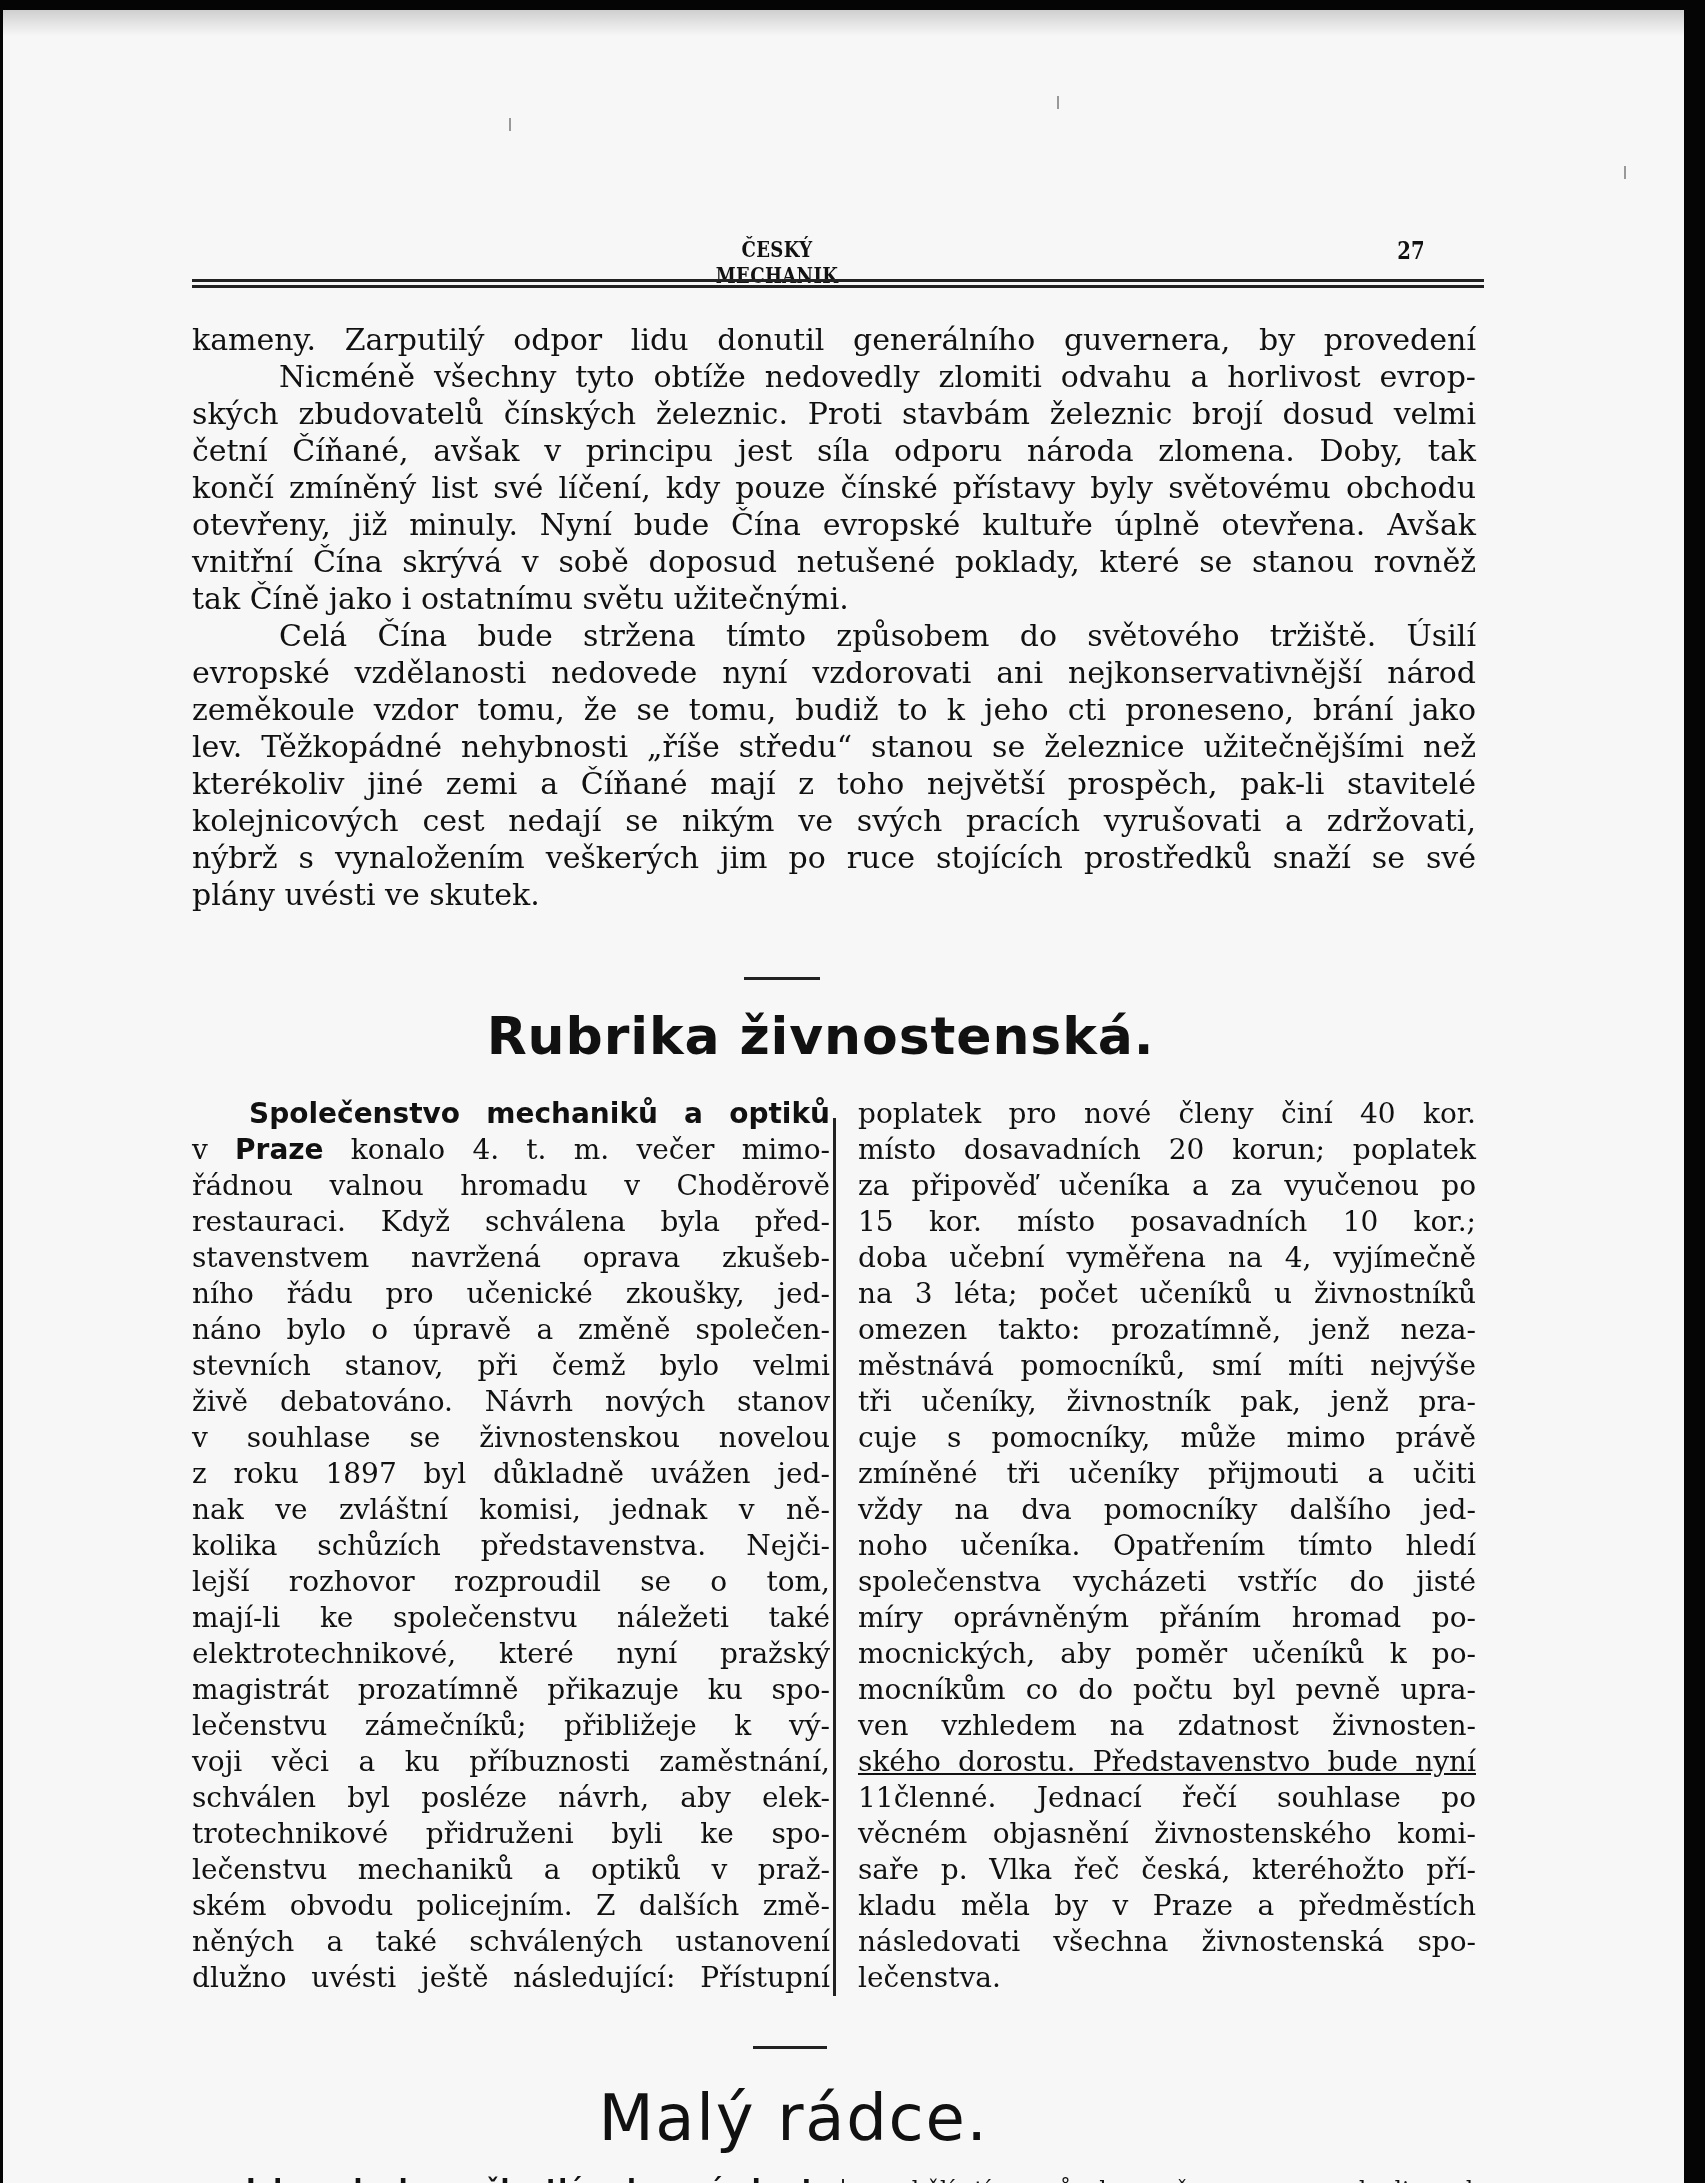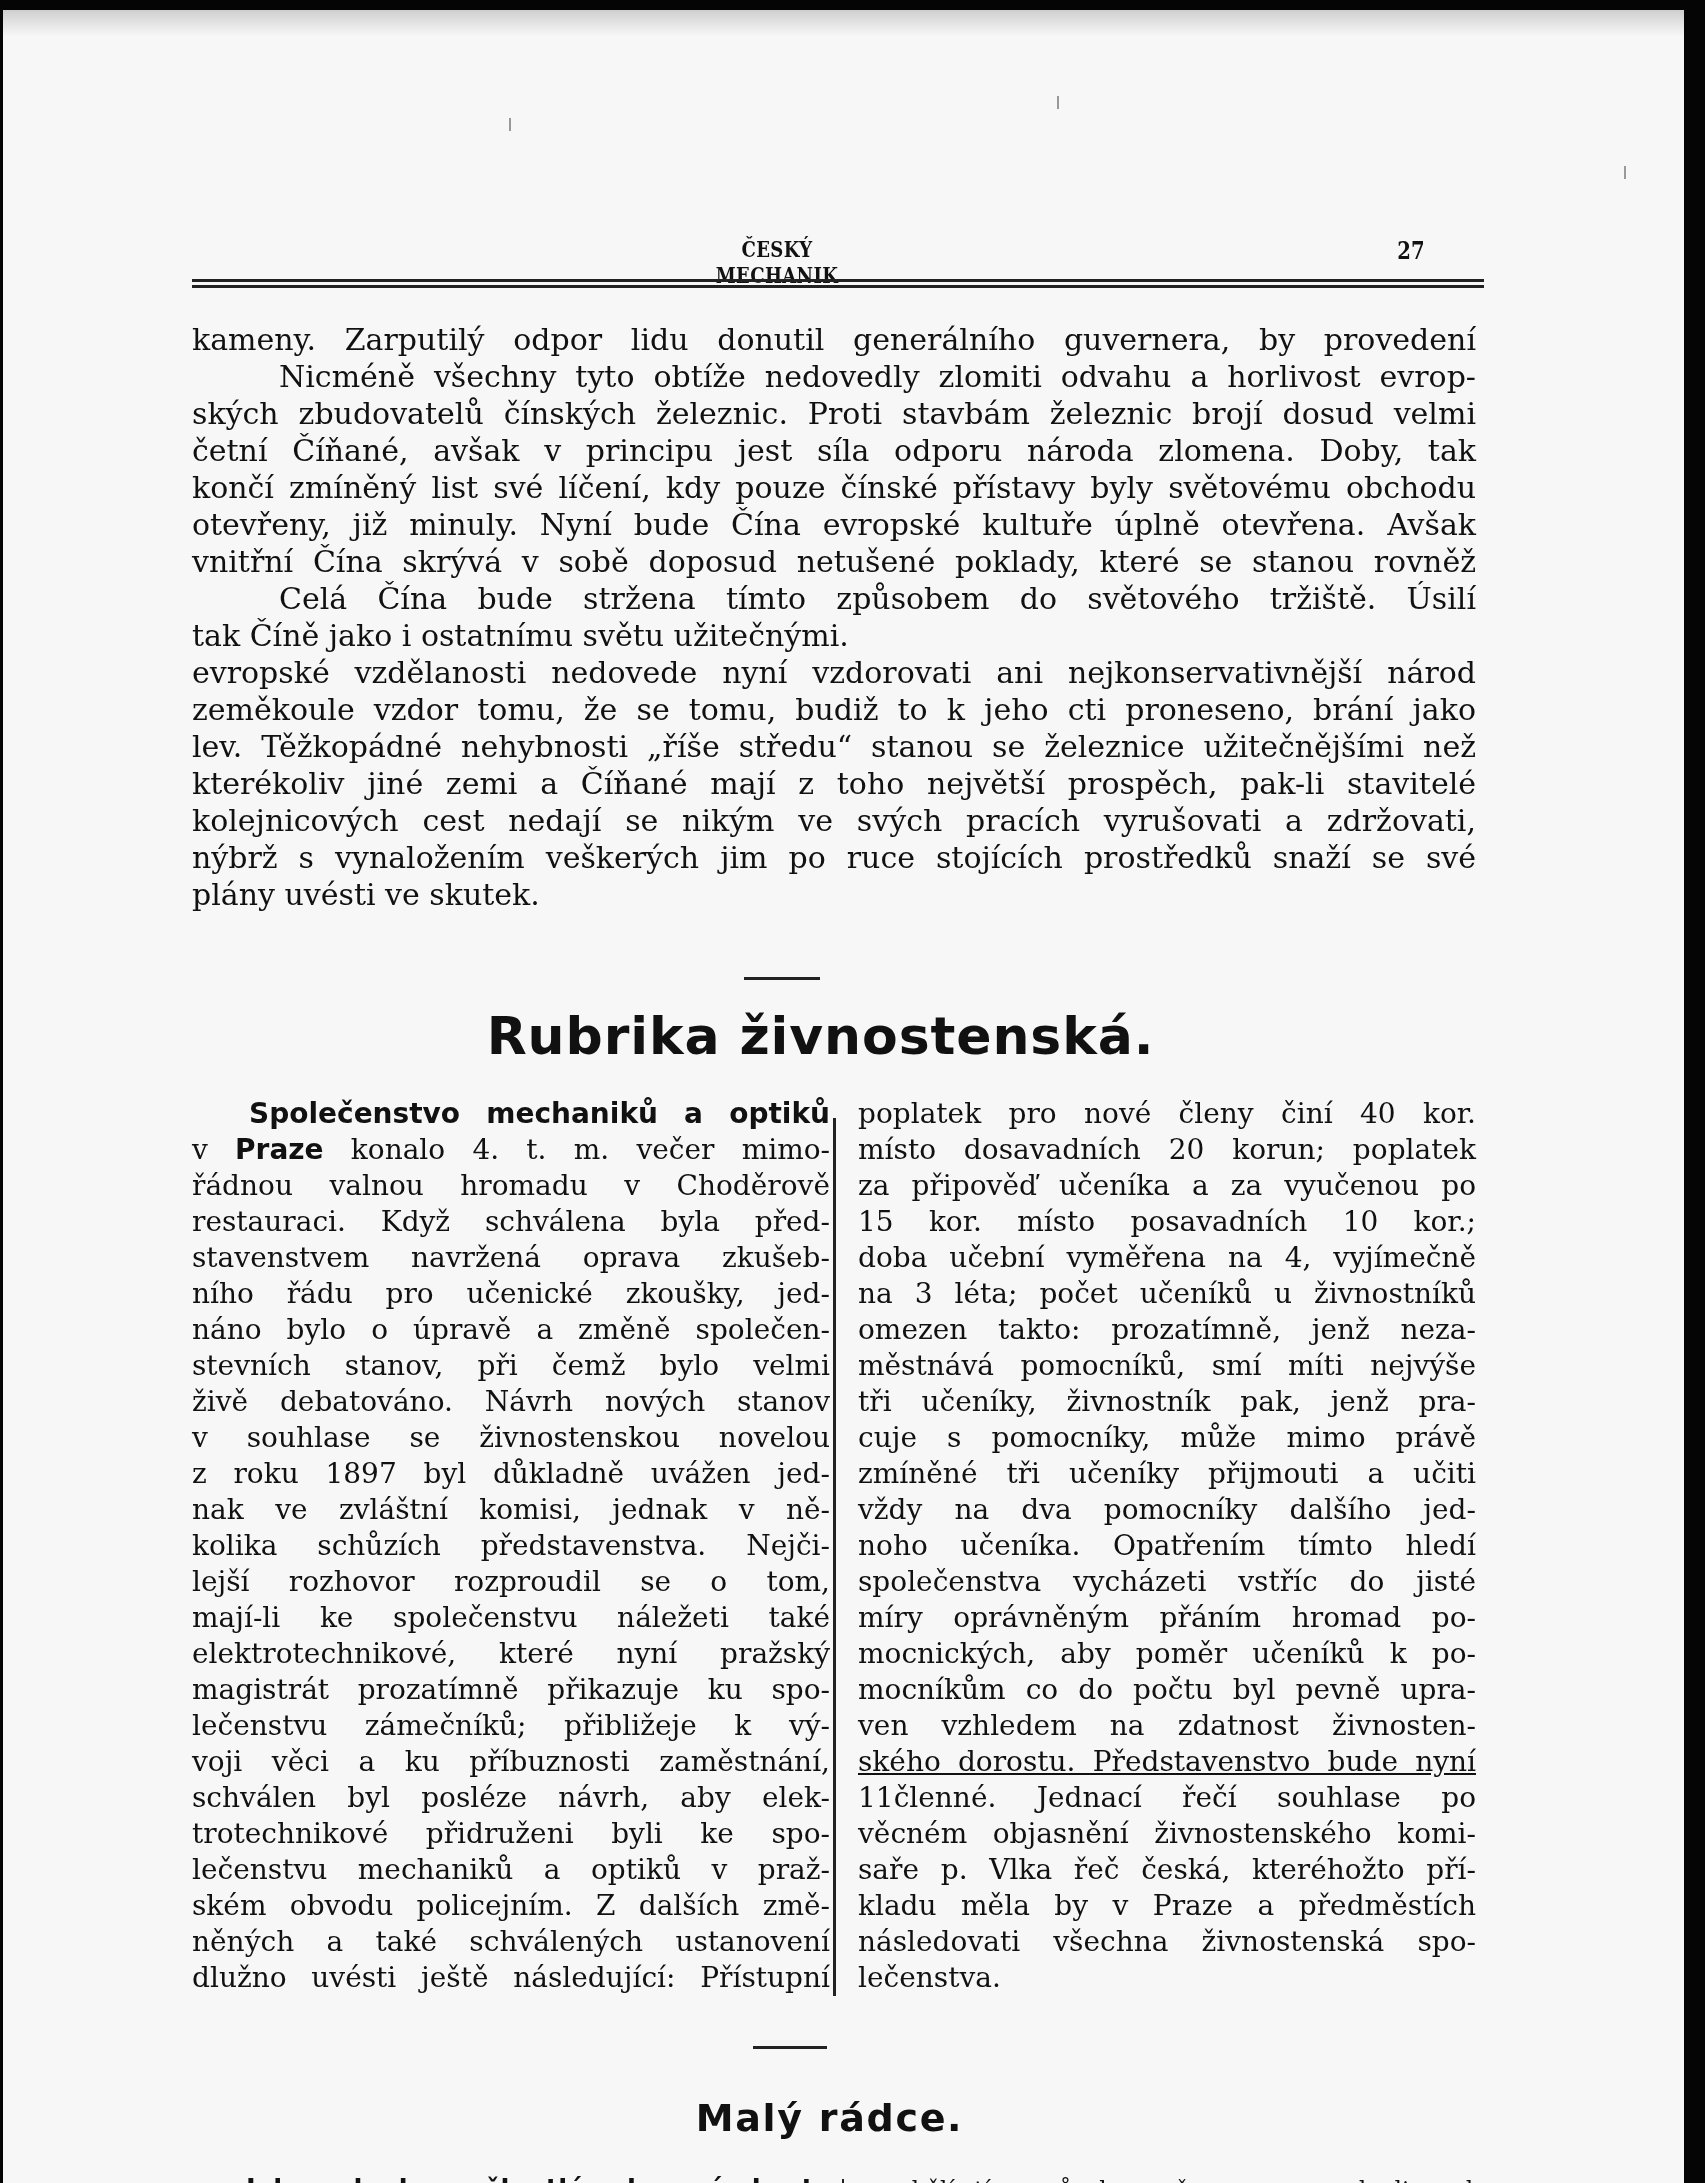--- a/index.html
+++ b/index.html
@@ -74,22 +74,22 @@
   </div>
 
 <div class="abs para-block">
   <span class="text-line" style="display: block;">kameny. Zarputilý odpor lidu donutil generálního guvernera, by provedení</span>
   <span class="text-line indent" style="display: block;">Nicméně všechny tyto obtíže nedovedly zlomiti odvahu a horlivost evrop-</span>
   <span class="text-line" style="display: block;">ských zbudovatelů čínských železnic. Proti stavbám železnic brojí dosud velmi</span>
   <span class="text-line" style="display: block;">četní Číňané, avšak v principu jest síla odporu národa zlomena. Doby, tak</span>
   <span class="text-line" style="display: block;">končí zmíněný list své líčení, kdy pouze čínské přístavy byly světovému obchodu</span>
   <span class="text-line" style="display: block;">otevřeny, již minuly. Nyní bude Čína evropské kultuře úplně otevřena. Avšak</span>
   <span class="text-line" style="display: block;">vnitřní Čína skrývá v sobě doposud netušené poklady, které se stanou rovněž</span>
+  <span class="text-line last" style="display: block;">tak Číně jako i ostatnímu světu užitečnými.</span>
   <span class="text-line indent" style="display: block;">Celá Čína bude stržena tímto způsobem do světového tržiště. Úsilí</span>
-  <span class="text-line last" style="display: block;">tak Číně jako i ostatnímu světu užitečnými.</span>
   <span class="text-line" style="display: block;">evropské vzdělanosti nedovede nyní vzdorovati ani nejkonservativnější národ</span>
   <span class="text-line" style="display: block;">zeměkoule vzdor tomu, že se tomu, budiž to k jeho cti proneseno, brání jako</span>
   <span class="text-line" style="display: block;">lev. Těžkopádné nehybnosti „říše středu“ stanou se železnice užitečnějšími než</span>
   <span class="text-line" style="display: block;">kterékoliv jiné zemi a Číňané mají z toho největší prospěch, pak-li stavitelé</span>
   <span class="text-line" style="display: block;">kolejnicových cest nedají se nikým ve svých pracích vyrušovati a zdržovati,</span>
   <span class="text-line" style="display: block;">nýbrž s vynaložením veškerých jim po ruce stojících prostředků snaží se své</span>
   <span class="text-line last" style="display: block;">plány uvésti ve skutek.</span>
 </div>
 
 <div class="abs small-rule" style="left:744px;top:977px;width:76px;"></div>
@@ -155,21 +155,21 @@
   <span class="text-line" style="display: block;">11členné. Jednací řečí souhlase po</span>
   <span class="text-line" style="display: block;">věcném objasnění živnostenského komi-</span>
   <span class="text-line" style="display: block;">saře p. Vlka řeč česká, kteréhožto pří-</span>
   <span class="text-line" style="display: block;">kladu měla by v Praze a předměstích</span>
   <span class="text-line" style="display: block;">následovati všechna živnostenská spo-</span>
   <span class="text-line last" style="display: block;">lečenstva.</span>
 </div>
 
 <div class="abs small-rule" style="left:753px;top:2046px;width:74px;"></div>
 
-<div class="abs section-heading" style="left:576px;top:2083px;width:507px;font-size:38px;line-height:70px;font-weight:bold;letter-spacing:1.7px;">Malý rádce.</div>
+<div class="abs section-heading" style="left:540px;top:2083px;width:507px;font-size:64px;line-height:70px;font-weight:normal;letter-spacing:1.7px;">Malý rádce.</div>
 
 <div class="col bottom-col" style="left:194px;top:2172px;width:620px;">
   <span class="text-line" style="padding-left: 52px; display: block;">
     <span class="lead-bold">Jak nabyde sežloutlá slonová kost</span>
   </span>
 
 </div>
 
 <div class="col-divider" style="left:842px;top:2179px;height:100px;width:2.2px;"></div>
 

